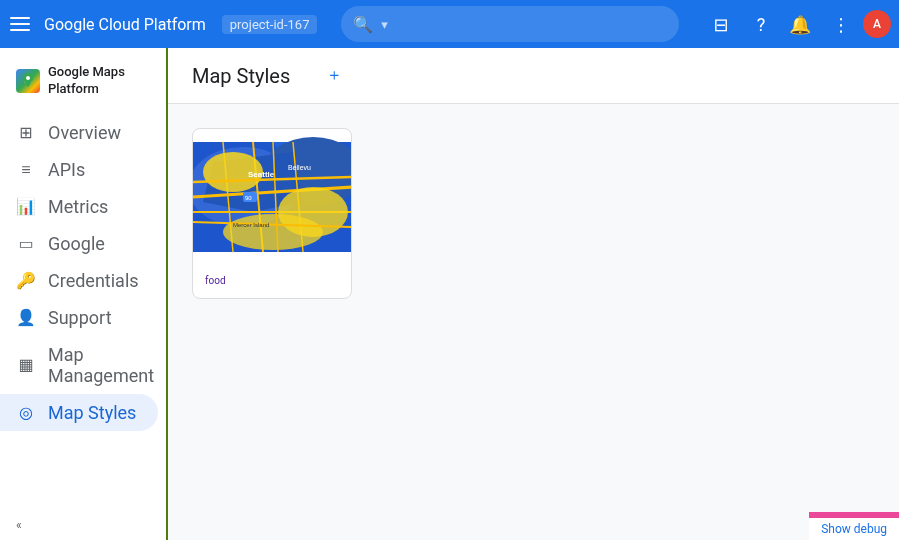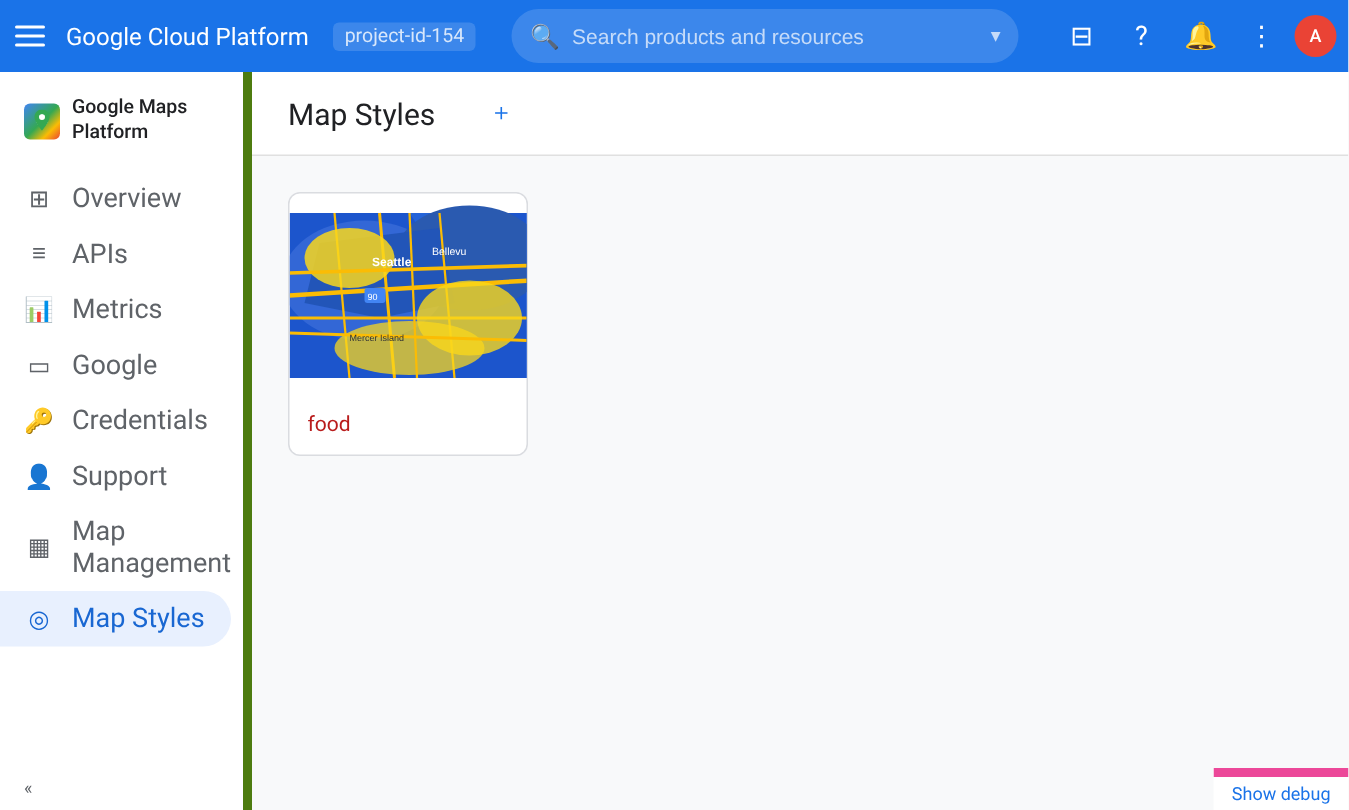--- a/index.html
+++ b/index.html
@@ -55,21 +55,21 @@
       font-size: 12px; font-weight: 500; cursor: pointer;
     }
 
     
     .layout { display: flex; height: calc(540px - 48px); }
 
     
     .sidebar {
       width: 168px;
       background: white;
-      border-right: 6px solid #4d7c0f;
+      border-right: 2px solid #4d7c0f;
       display: flex;
       flex-direction: column;
       padding-top: 8px;
       flex-shrink: 0;
       overflow-y: auto;
     }
     .sidebar-header {
       display: flex;
       align-items: center;
       gap: 8px;
@@ -147,22 +147,22 @@
       cursor: pointer;
     }
     .map-preview {
       width: 160px;
       height: 136px;
       overflow: hidden;
       position: relative;
     }
     .map-label {
       padding: 10px 12px 12px;
-      font-size: 14px;
-      color: #b91c1c;
+      font-size: 10px;
+      color: #4c1d95;
     }
 
     
     .map-svg { width: 100%; height: 100%; }
 
     
     .debug-bar {
       position: fixed;
       bottom: 0;
       right: 0;
@@ -177,24 +177,23 @@
 </head>
 <body>
 
 <div class="topbar">
   <div class="topbar-menu-icon">
     <span></span>
       <span></span>
       <span></span>
   </div>
   <span class="topbar-title">Google Cloud Platform</span>
-  <span class="topbar-project">project-id-154</span>
+  <span class="topbar-project">project-id-167</span>
   <div class="topbar-search">
     <span class="topbar-search-icon">🔍</span>
-    <input type="text" placeholder="Search products and resources" style="">
     <span style="color:rgba(255,255,255,0.7);">▾</span>
   </div>
   <div class="topbar-right">
     <div class="topbar-icon-btn">⊟</div>
     <div class="topbar-icon-btn">?</div>
     <div class="topbar-icon-btn">🔔</div>
     <div class="topbar-icon-btn">⋮</div>
     <div class="topbar-avatar">A</div>
   </div>
 </div>

